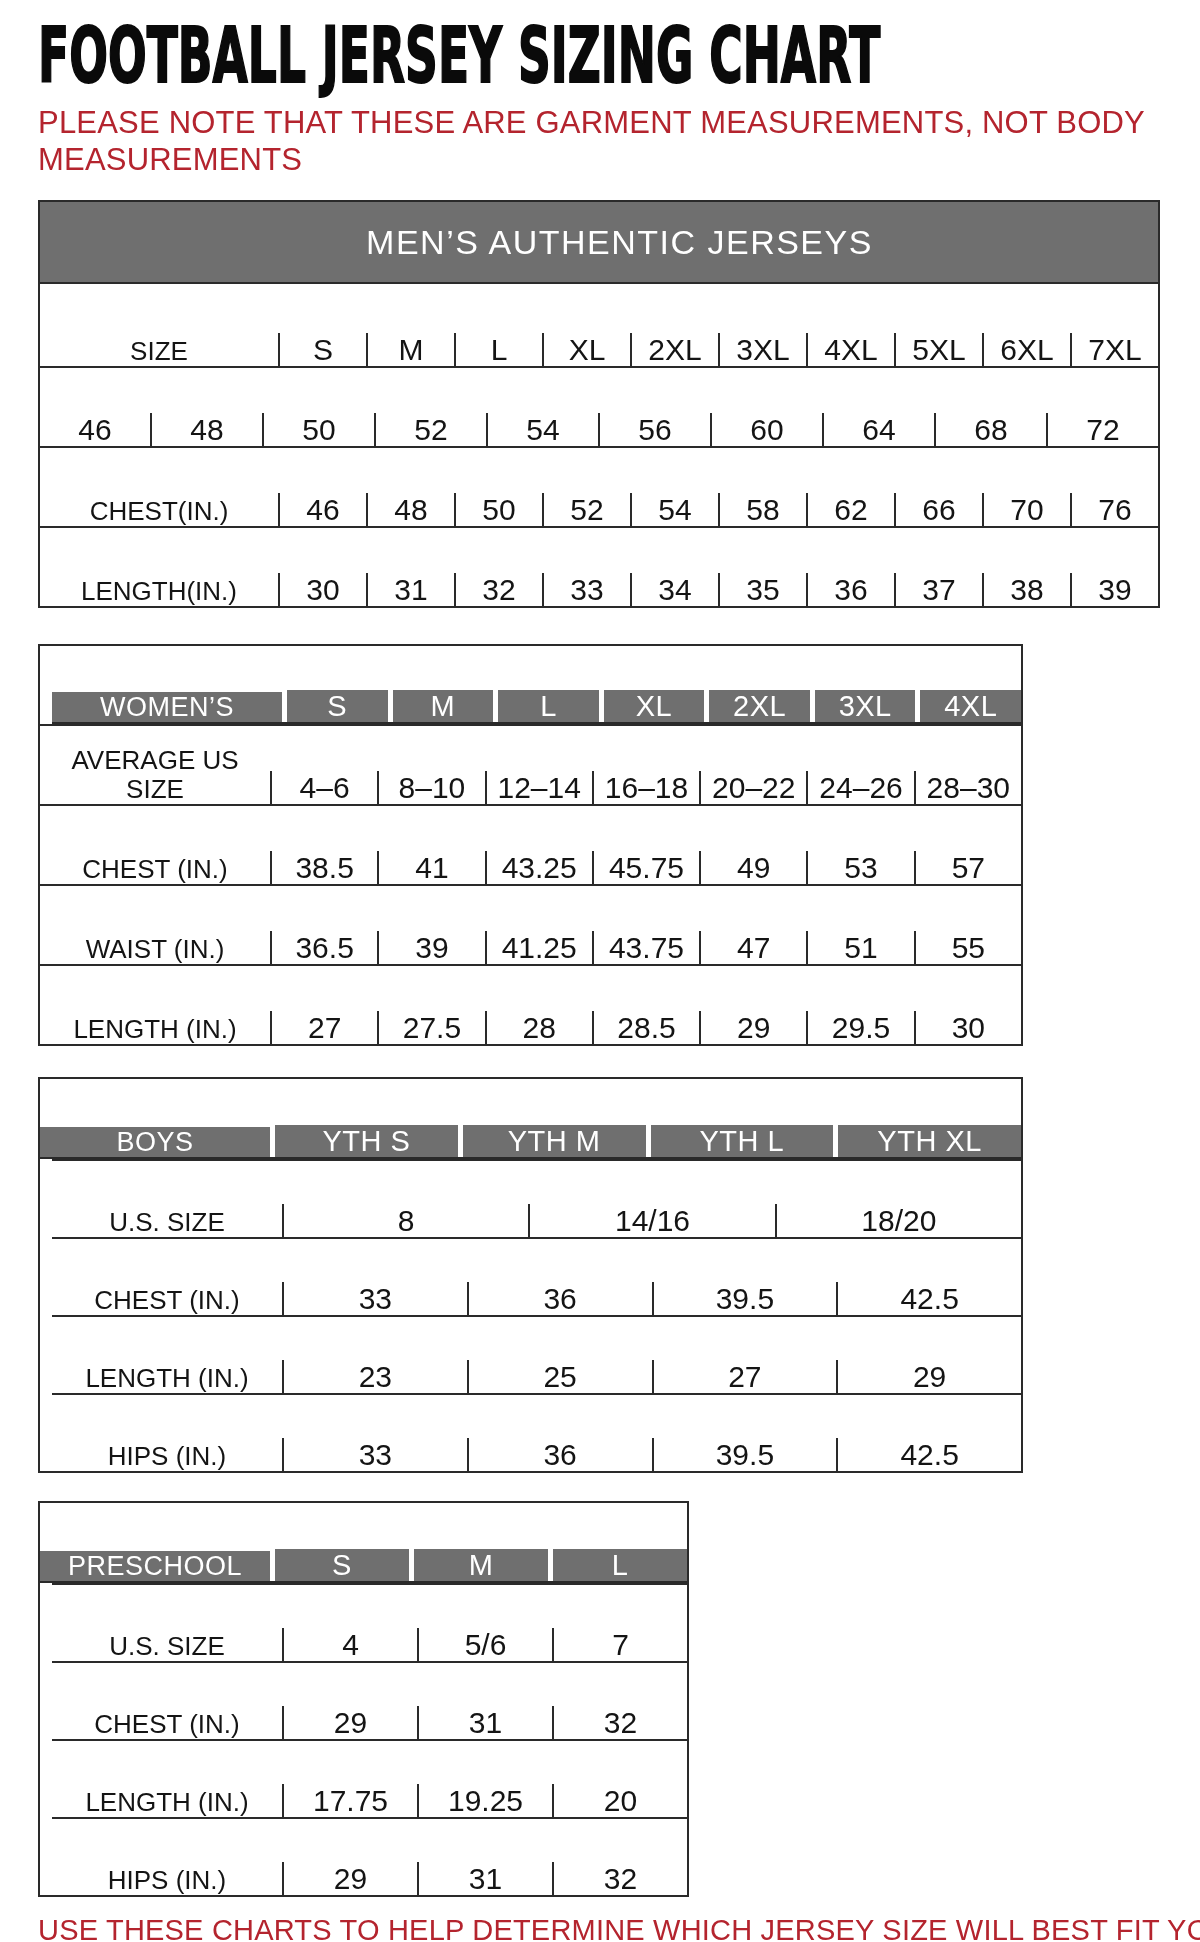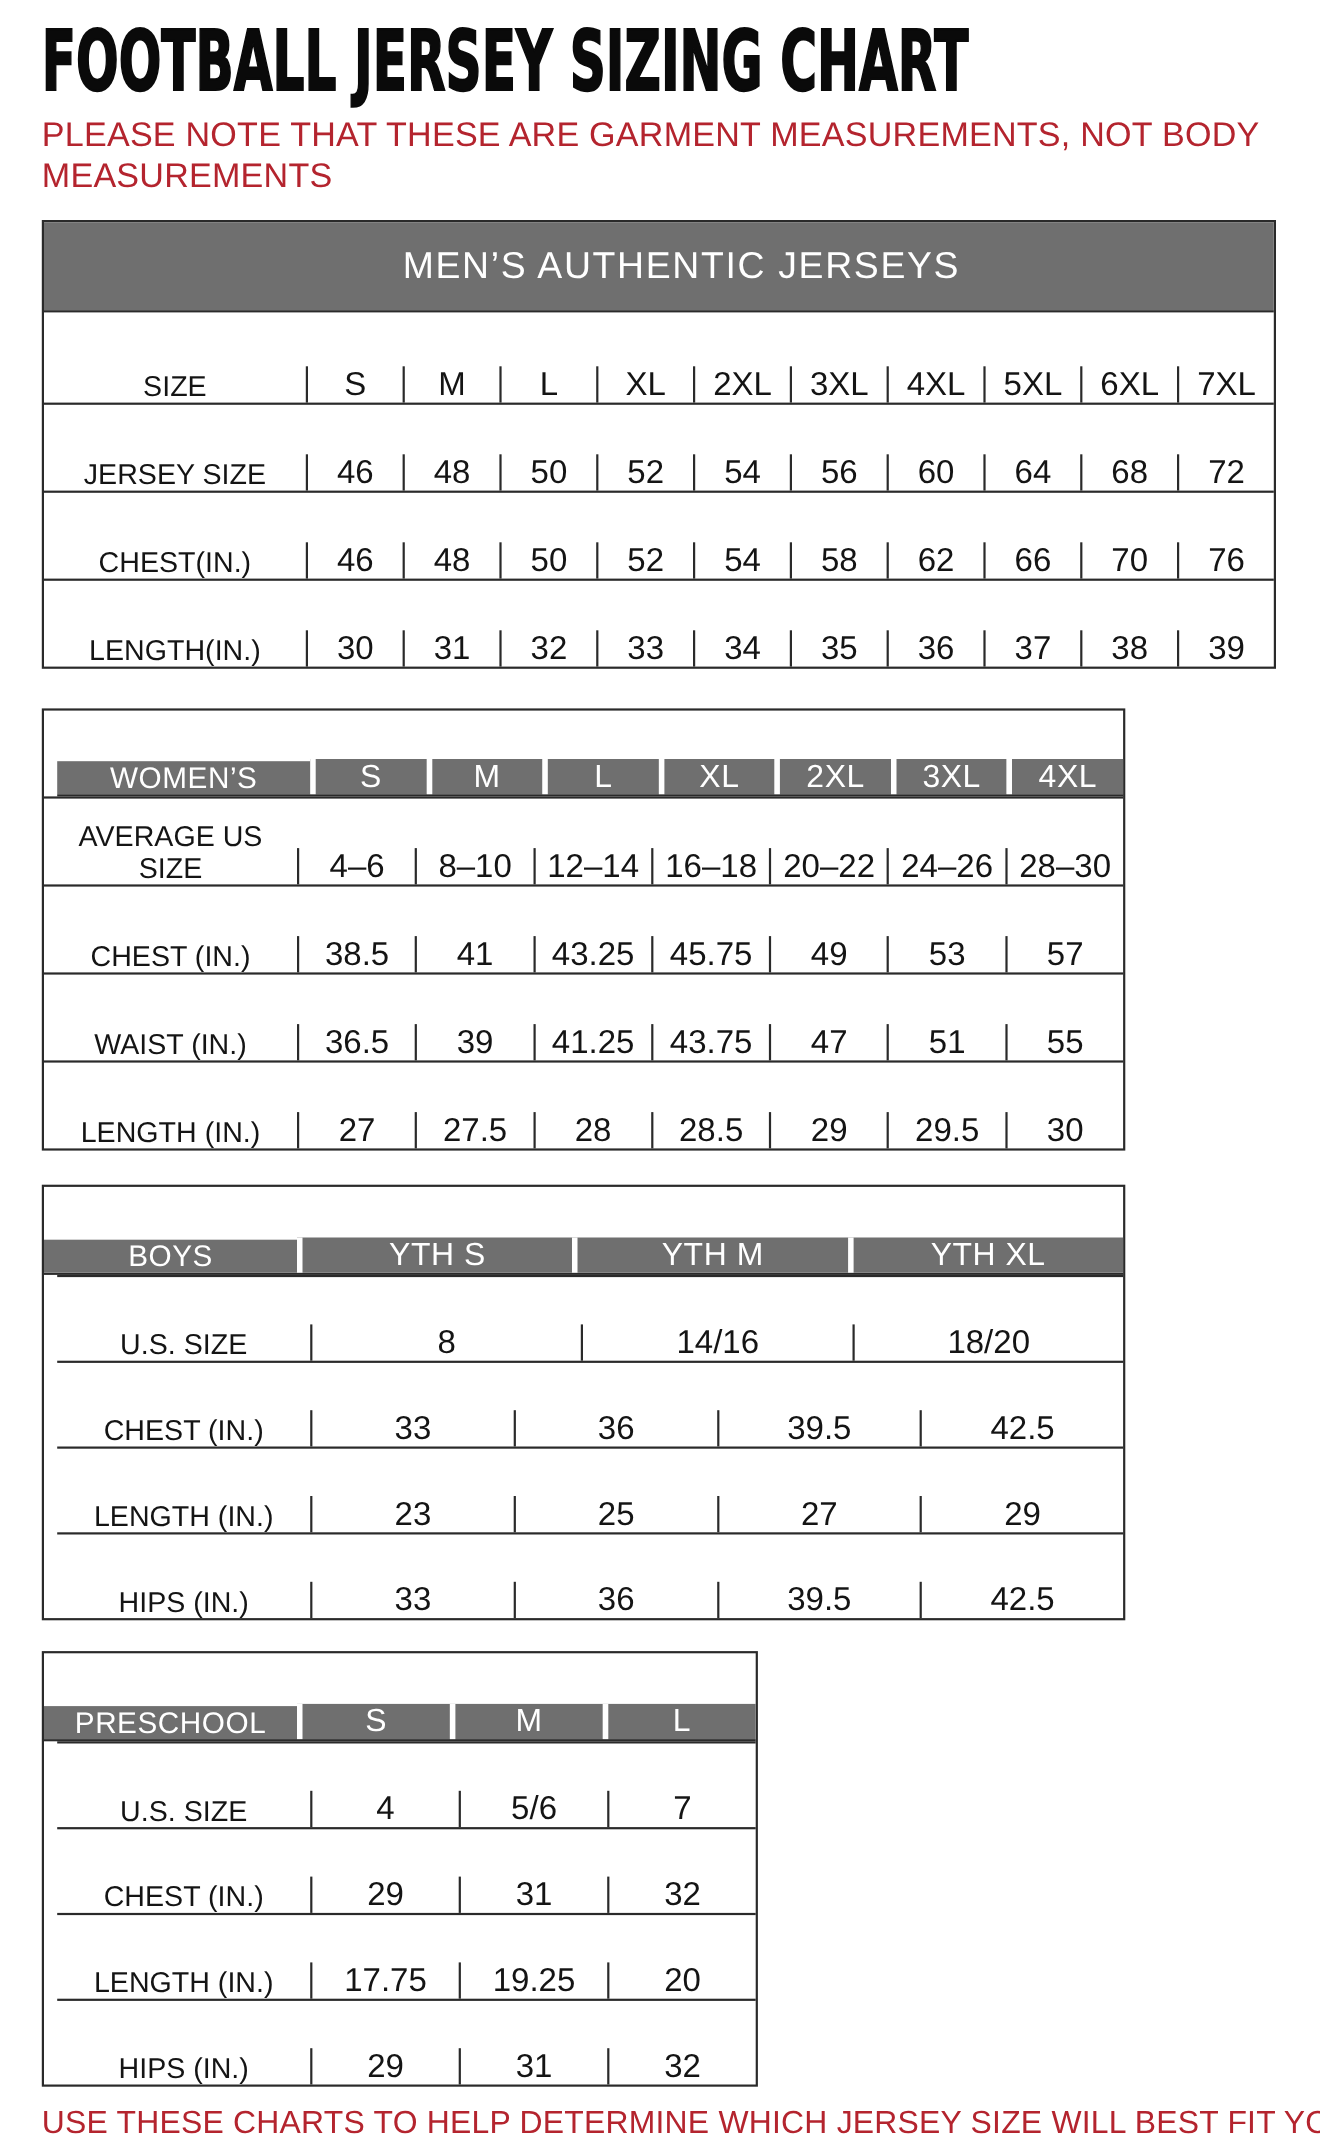--- a/index.html
+++ b/index.html
@@ -111,21 +111,20 @@
     <div class="cell val">XL</div>
     <div class="cell val">2XL</div>
     <div class="cell val">3XL</div>
     <div class="cell val">4XL</div>
     <div class="cell val">5XL</div>
     <div class="cell val">6XL</div>
     <div class="cell val">7XL</div>
   </div>
 
   <div class="row h80">
-    <div class="cell lab">JERSEY SIZE</div>
     <div class="cell val">46</div>
     <div class="cell val">48</div>
     <div class="cell val">50</div>
     <div class="cell val">52</div>
     <div class="cell val">54</div>
     <div class="cell val">56</div>
     <div class="cell val">60</div>
     <div class="cell val">64</div>
     <div class="cell val">68</div>
     <div class="cell val">72</div>
@@ -215,20 +214,21 @@
     <div class="cell val">29.5</div>
     <div class="cell val">30</div>
   </div>
 </div>
 
 <div class="tbl w-boys">
   <div class="row ghead h80">
     <div class="cell lab">BOYS</div>
     <div class="cell val">YTH S</div>
     <div class="cell val">YTH M</div>
+    <div class="cell val">YTH L</div>
     <div class="cell val">YTH XL</div>
   </div>
 
   <div class="row h78">
     <div class="cell lab">U.S. SIZE</div>
     <div class="cell val">8</div>
     <div class="cell val">14/16</div>
     <div class="cell val">18/20</div>
   </div>
 

